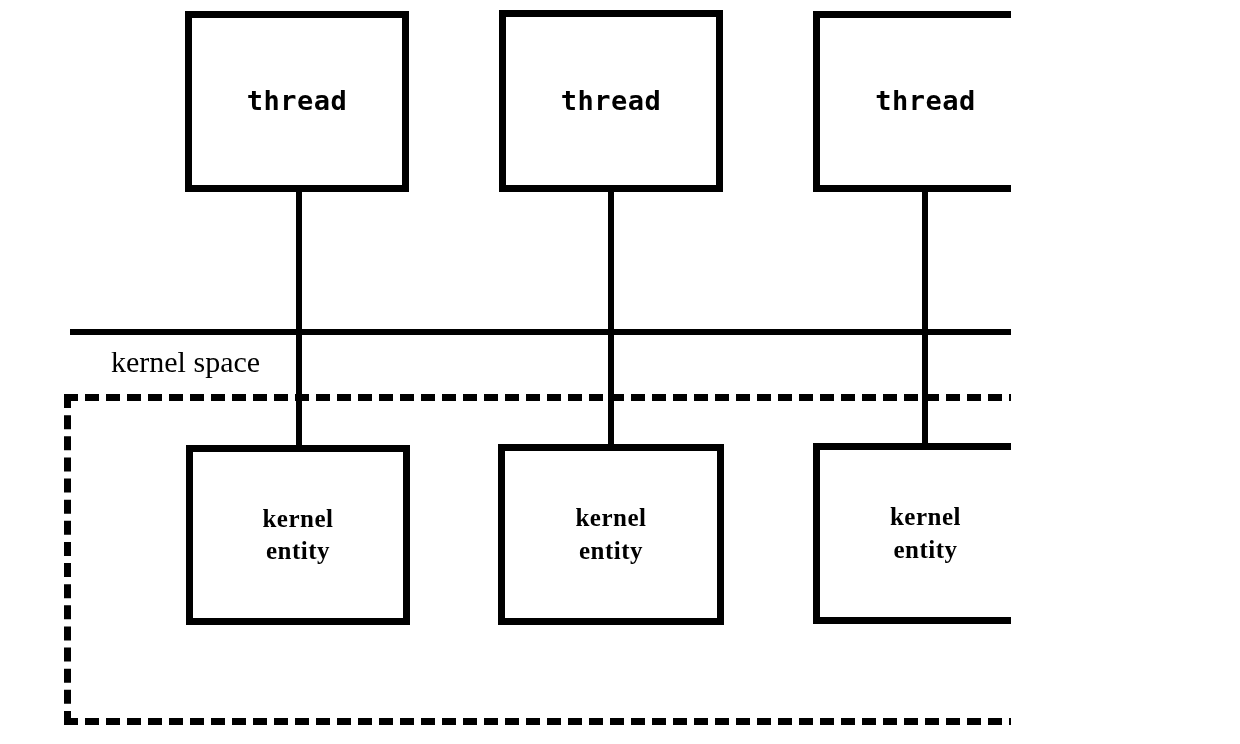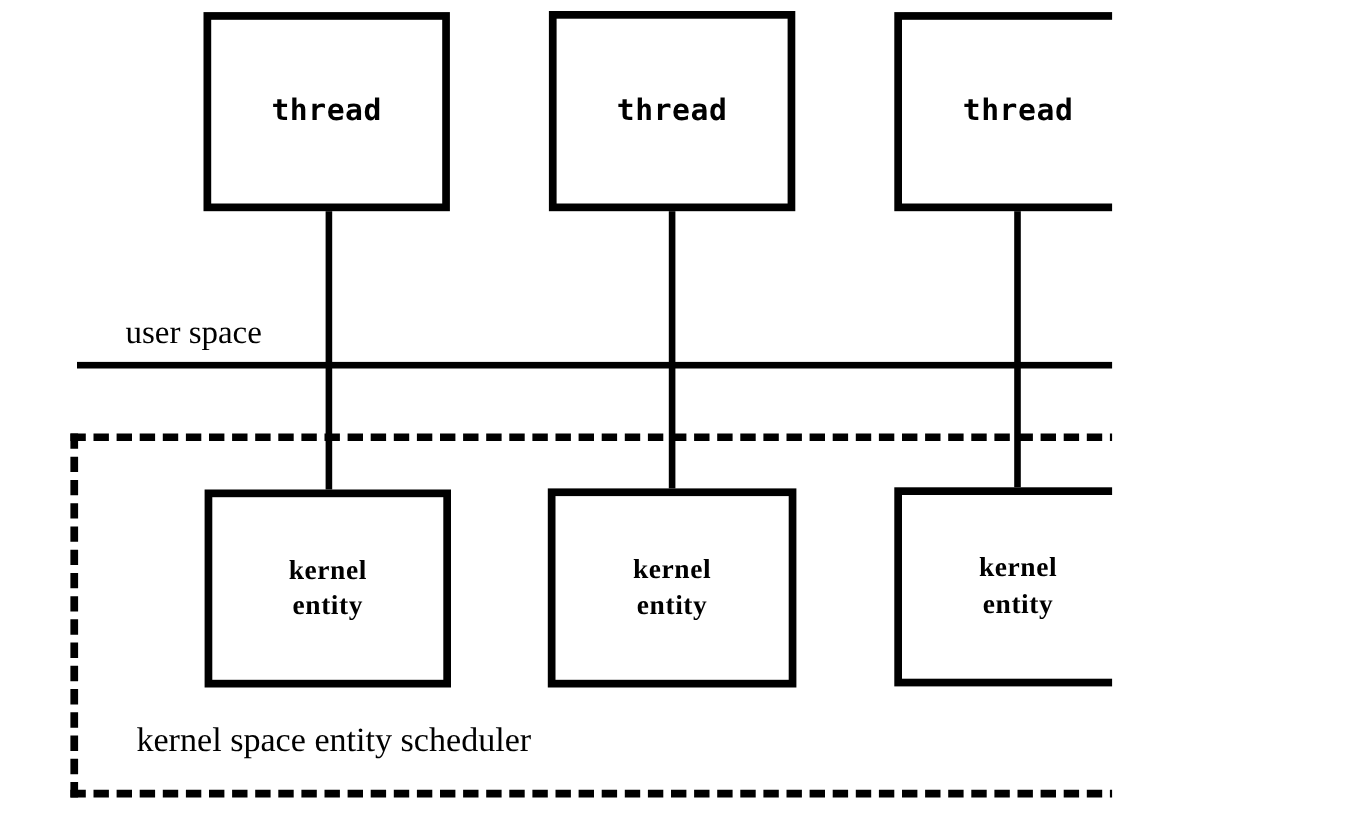--- a/index.html
+++ b/index.html
@@ -106,33 +106,32 @@
   <div class="node-box" style="left:499px; top:10px; width:224px; height:182px;">
     <span class="node-label">thread</span>
   </div>
 
   <div class="node-box" style="left:813px; top:11px; width:225px; height:181px;">
     <span class="node-label">thread</span>
   </div>
 
   <div class="divider-line" style="left:70px; top:329px; width:1110px;"></div>
 
-  <div class="space-label" style="left:114px; top:286px;">user space</div>
 
+  <div class="space-label" style="left:111px; top:345px;">kernel space</div>
 
   <div class="node-box" style="left:186px; top:445px; width:224px; height:180px;">
     <span class="node-label two-line">kernel
 entity</span>
   </div>
 
   <div class="node-box" style="left:498px; top:444px; width:226px; height:181px;">
     <span class="node-label two-line">kernel
 entity</span>
   </div>
 
   <div class="node-box" style="left:813px; top:443px; width:225px; height:181px;">
     <span class="node-label two-line">kernel
 entity</span>
   </div>
 
-  <div class="scheduler-label" style="left:124px; top:655px;">kernel space entity scheduler</div>
 
 </div>
 
 </body></html>

